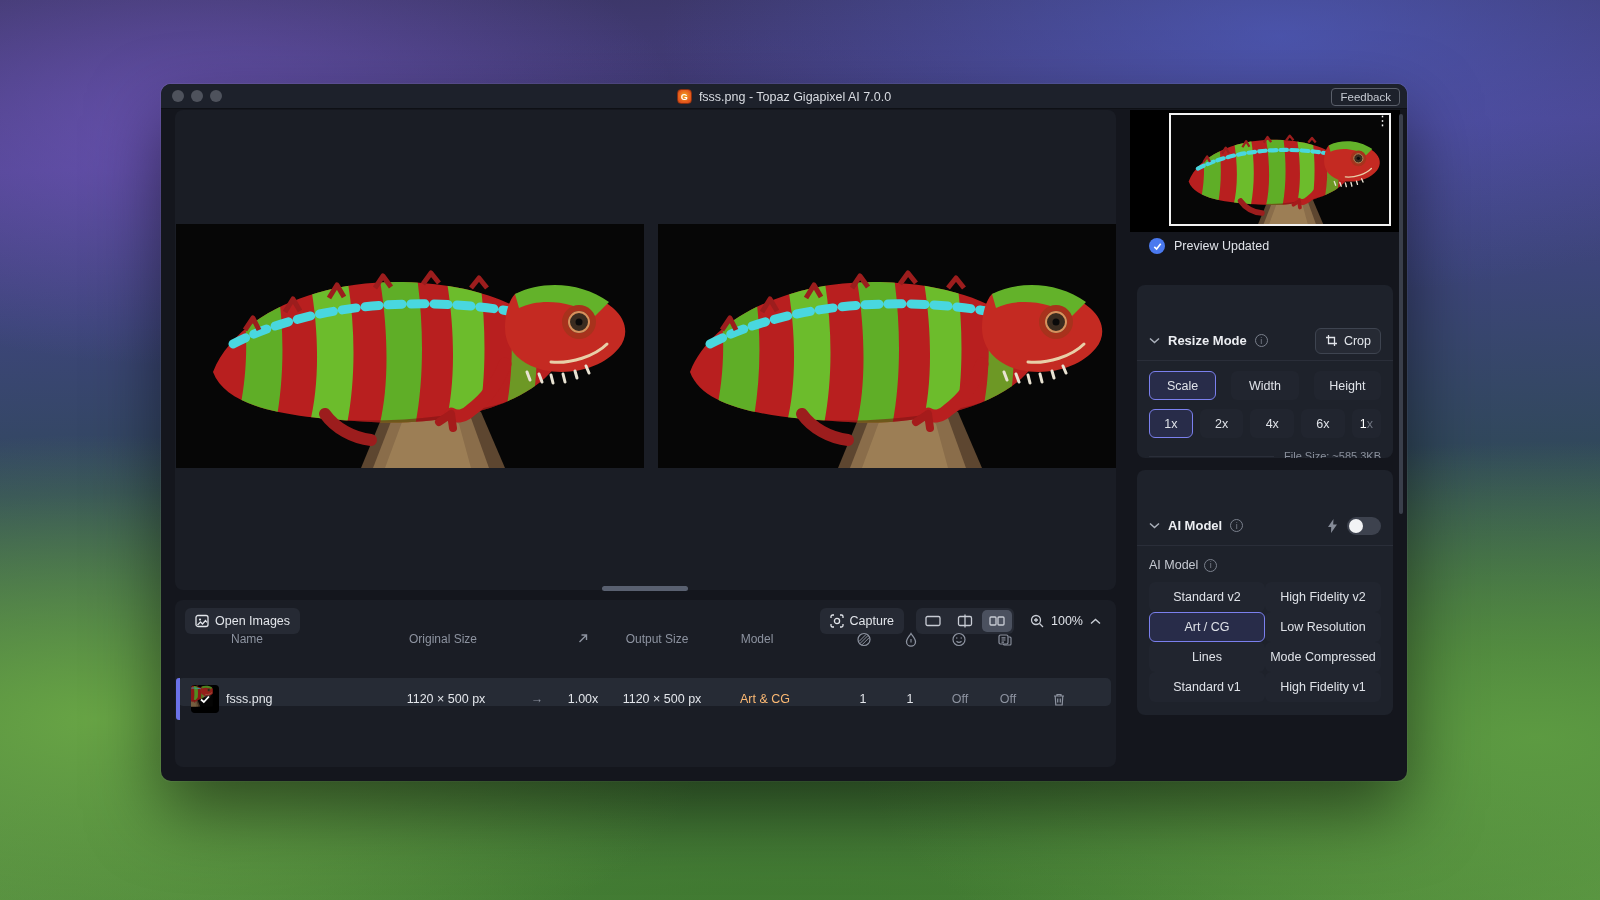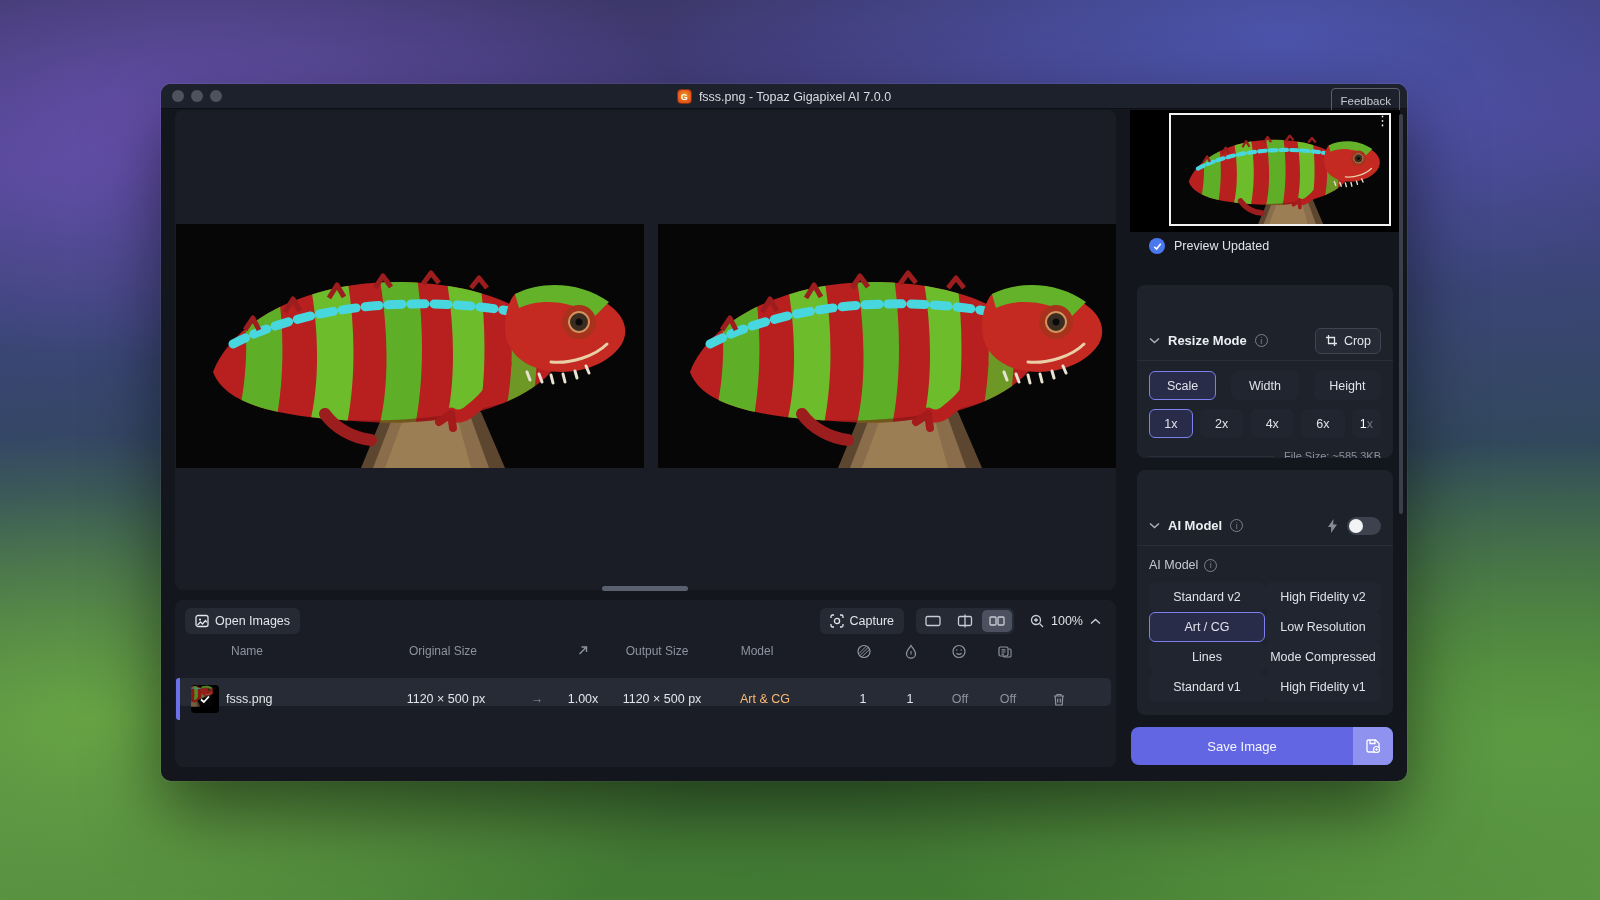--- a/index.html
+++ b/index.html
@@ -26,41 +26,41 @@
     color:#e4e7ec; font-size:13px;
   }
 
   
   .titlebar { position:absolute; left:0; top:0; width:100%; height:25px; background:#1d212b; border-bottom:1px solid #0e1015; }
   .traffic { position:absolute; left:11px; top:6px; display:flex; gap:7px; }
   .traffic span { width:12px; height:12px; border-radius:50%; background:#4e525c; }
   .title-center { position:absolute; left:0; right:0; top:0; height:25px; display:flex; align-items:center; justify-content:center; gap:7px; }
   .app-logo { width:15px; height:15px; border-radius:4px; background:radial-gradient(circle at 50% 45%, #f5a623 0%, #e2541b 70%); display:flex; align-items:center; justify-content:center; font-size:9px; font-weight:bold; color:#fff; border:1px solid #8a3010; }
   .title-text { color:#d9dce2; font-size:12.5px; }
-  .feedback-btn { position:absolute; right:7px; top:4px; height:26px; padding:0 8px; display:flex; align-items:center; border:1px solid #5a5f6a; border-radius:4px; color:#c6cad2; font-size:11.5px; background:transparent; cursor:default; }
+  .feedback-btn { position:absolute; right:7px; top:4px; height:18px; padding:0 8px; display:flex; align-items:center; border:1px solid #5a5f6a; border-radius:4px; color:#c6cad2; font-size:11.5px; background:transparent; cursor:default; }
 
   
   .canvas-panel { position:absolute; left:14px; top:26px; width:941px; height:480px; background:#1a1d25; border-radius:8px; }
   .img-half { position:absolute; top:114px; height:244px; background:#000; overflow:hidden; }
   .img-left { left:1px; width:468px; }
   .img-right { left:483px; width:458px; }
   .img-half svg { width:100%; height:100%; display:block; }
   .drag-handle { position:absolute; left:441px; top:502px; width:86px; height:5px; border-radius:3px; background:#596070; }
 
   
   .bottom-panel { position:absolute; left:14px; top:516px; width:941px; height:167px; background:#1a1d25; border-radius:8px; }
   .open-images-btn { position:absolute; left:10px; top:8px; height:26px; padding:0 10px; display:flex; align-items:center; gap:6px; background:#262a34; border-radius:6px; color:#e2e5ea; font-size:12.5px; }
   .bp-controls { position:absolute; right:11px; top:8px; display:flex; align-items:center; gap:12px; }
   .capture-btn { height:26px; padding:0 10px; display:flex; align-items:center; gap:6px; background:#262a34; border-radius:6px; color:#e2e5ea; font-size:12.5px; }
   .view-group { display:flex; align-items:center; gap:2px; background:#262a34; border-radius:6px; padding:2px; }
   .view-btn { width:30px; height:22px; display:flex; align-items:center; justify-content:center; border-radius:5px; color:#c8ccd4; }
   .view-btn.sel { background:#4b515f; }
   .zoom-ctl { display:flex; align-items:center; gap:7px; color:#dfe2e8; font-size:12.5px; padding:0 4px; }
 
-  .tbl-header { position:absolute; top:44px; left:0; width:100%; height:16px; color:#8d93a0; font-size:12px; }
+  .tbl-header { position:absolute; top:32px; left:0; width:100%; height:16px; color:#8d93a0; font-size:12px; }
   .tbl-header .cell, .tbl-row .cell { position:absolute; white-space:nowrap; }
   .c-center { transform:translateX(-50%); }
 
   .tbl-row { position:absolute; left:3px; top:78px; width:933px; height:28px; background:#262b35; border-radius:5px; font-size:12.5px; color:#e2e5ea; }
   .tbl-row::before { content:""; position:absolute; left:-2px; top:0; width:4px; height:42px; background:#6b72e8; border-radius:3px 0 0 3px; }
   .row-cell { top:0; height:42px; display:flex; align-items:center; }
   .row-thumb { position:absolute; left:13px; top:7px; width:28px; height:28px; border-radius:4px; overflow:hidden; background:#000; }
   .row-thumb svg { width:100%; height:100%; }
   .row-check { position:absolute; left:13px; top:7px; width:28px; height:28px; display:flex; align-items:center; justify-content:center; color:#fff; background:rgba(0,0,0,.25); border-radius:4px; }
   .muted { color:#8d93a0; }
@@ -398,28 +398,17 @@
           <div class="model-btn sel">Art / CG</div>
           <div class="model-btn">Low Resolution</div>
           <div class="model-btn">Lines</div>
           <div class="model-btn">Mode Compressed</div>
           <div class="model-btn">Standard v1</div>
           <div class="model-btn">High Fidelity v1</div>
         </div>
       </div>
     </div>
 
-    <div class="save-btn">
-      <div class="save-main">Save Image</div>
-      <div class="save-icon-seg">
-        <svg class="ic" width="16" height="16" viewBox="0 0 16 16" fill="none" stroke="#fff" stroke-width="1.3">
-            <path d="M2 3.5A1.5 1.5 0 013.5 2h7L14 5.5v7a1.5 1.5 0 01-1.5 1.5h-9A1.5 1.5 0 012 12.5z"></path>
-            <path d="M5 2v3.5h5V2"></path>
-            <circle cx="11.5" cy="11.5" r="3" fill="#8f93ef" stroke="#fff" stroke-width="1.1"></circle>
-            <path d="M11.5 10.2v2.6M10.2 11.5h2.6" stroke-width="1.1"></path>
-          </svg>
-      </div>
-    </div>
 
     <div class="side-scrollbar"></div>
 
   </div>
 </div>
 
 </body></html>

